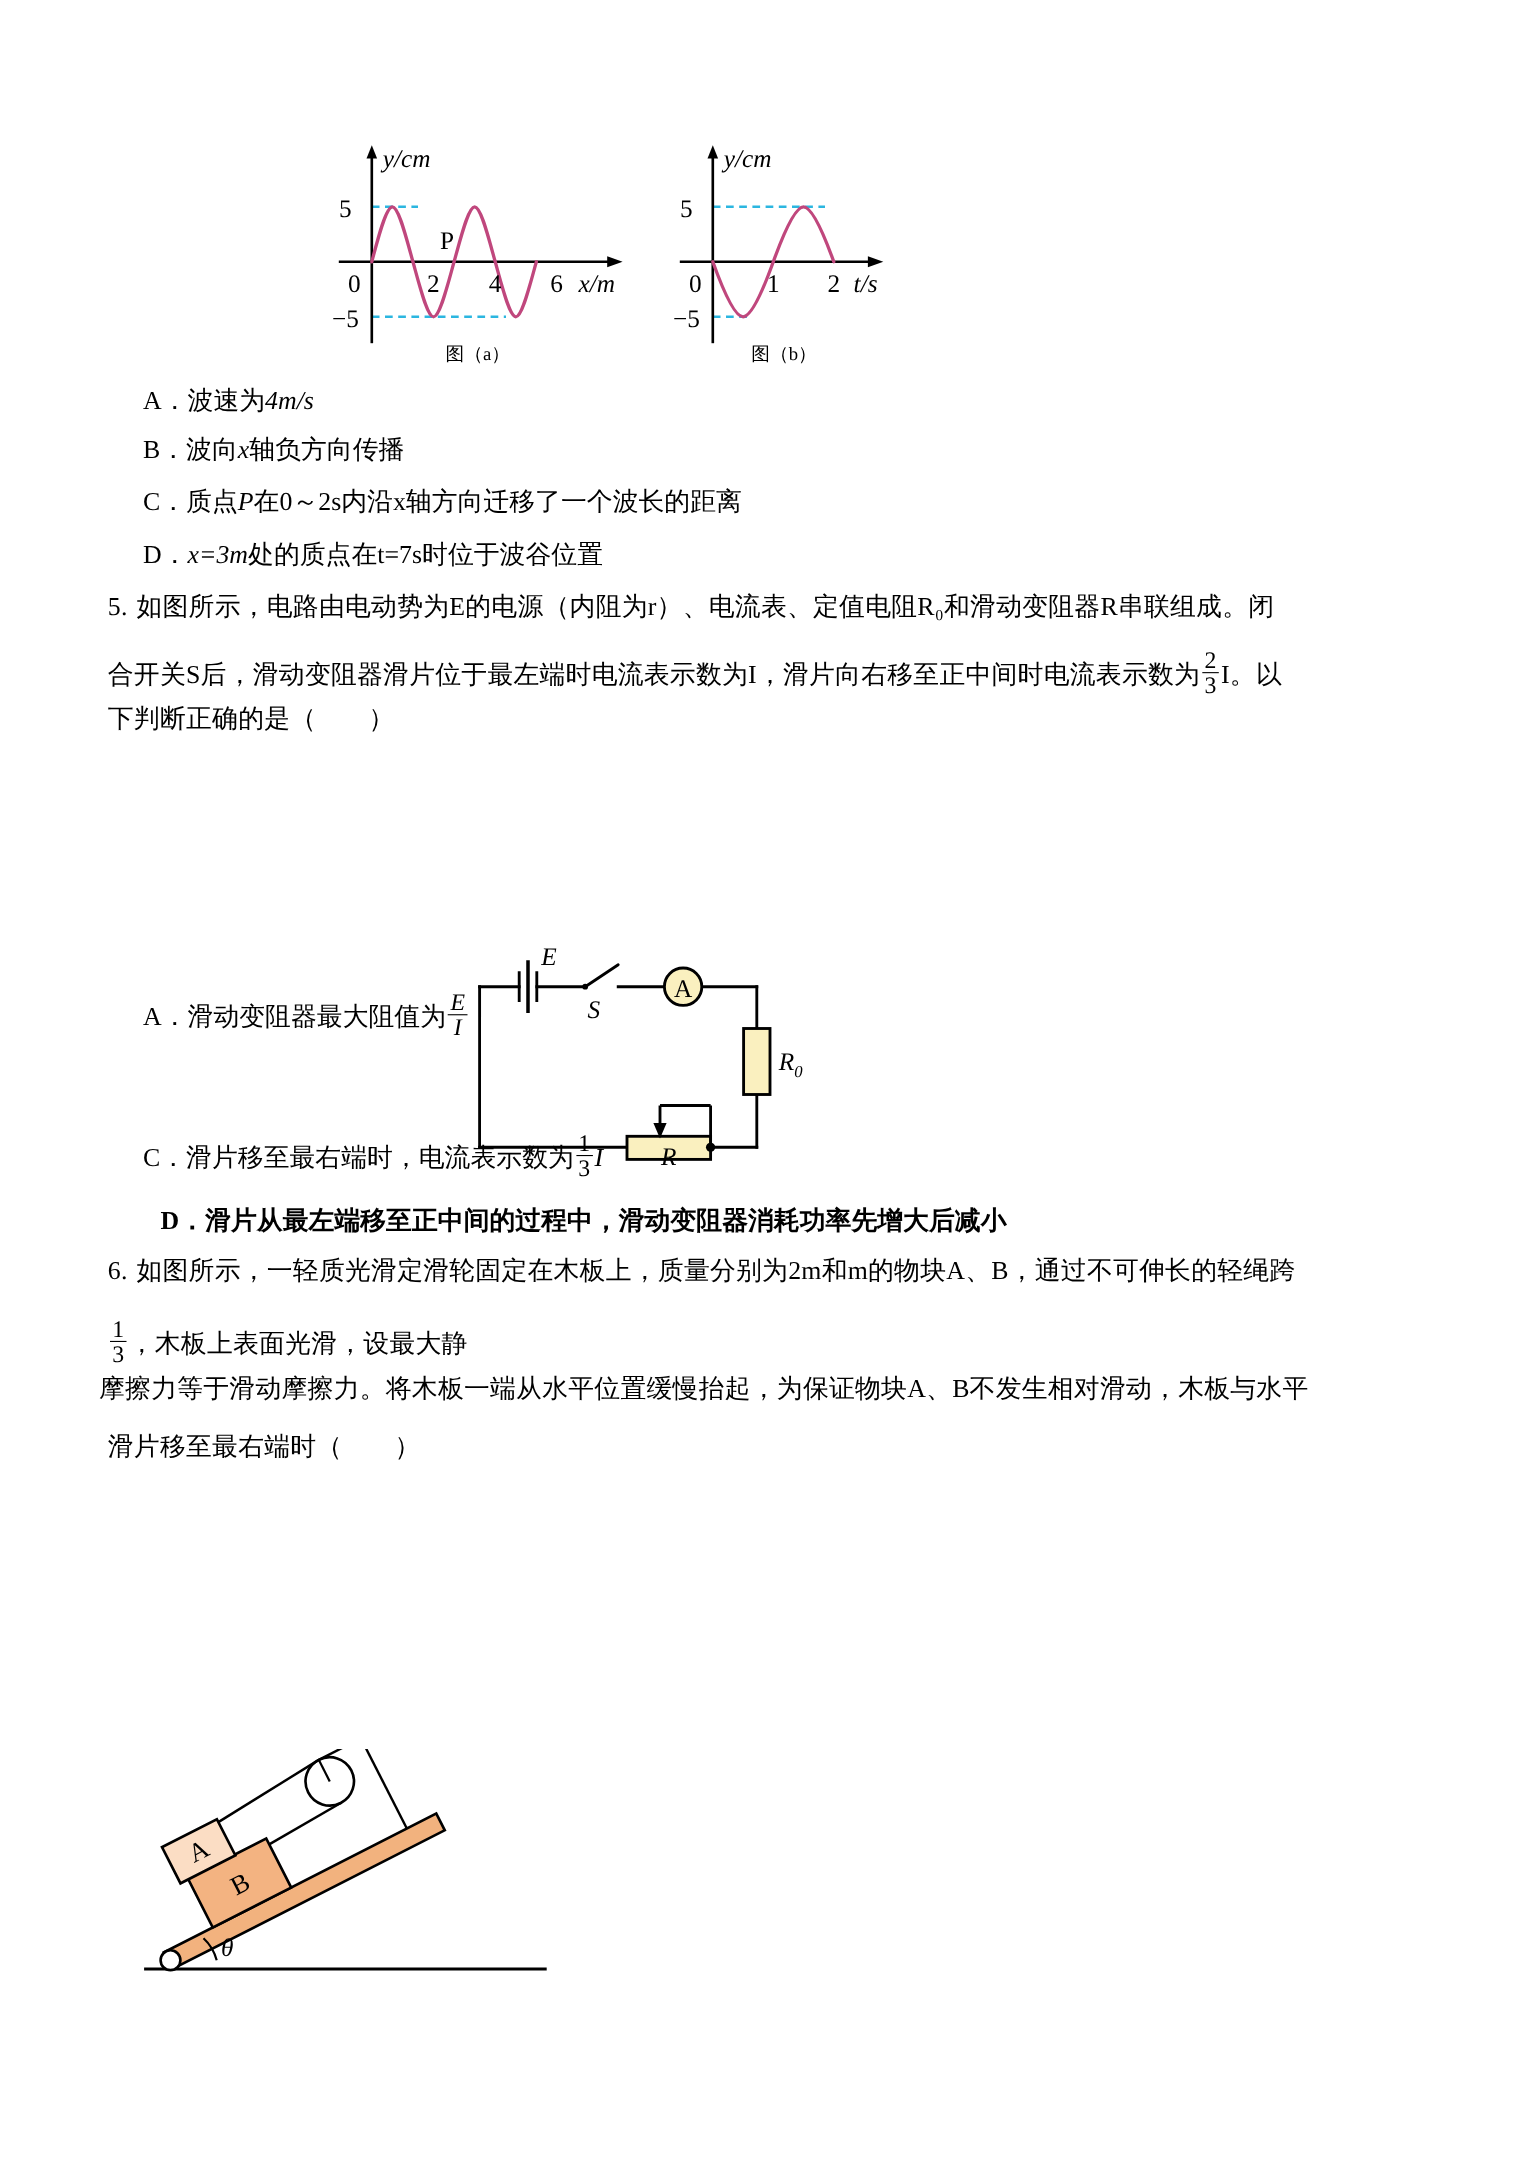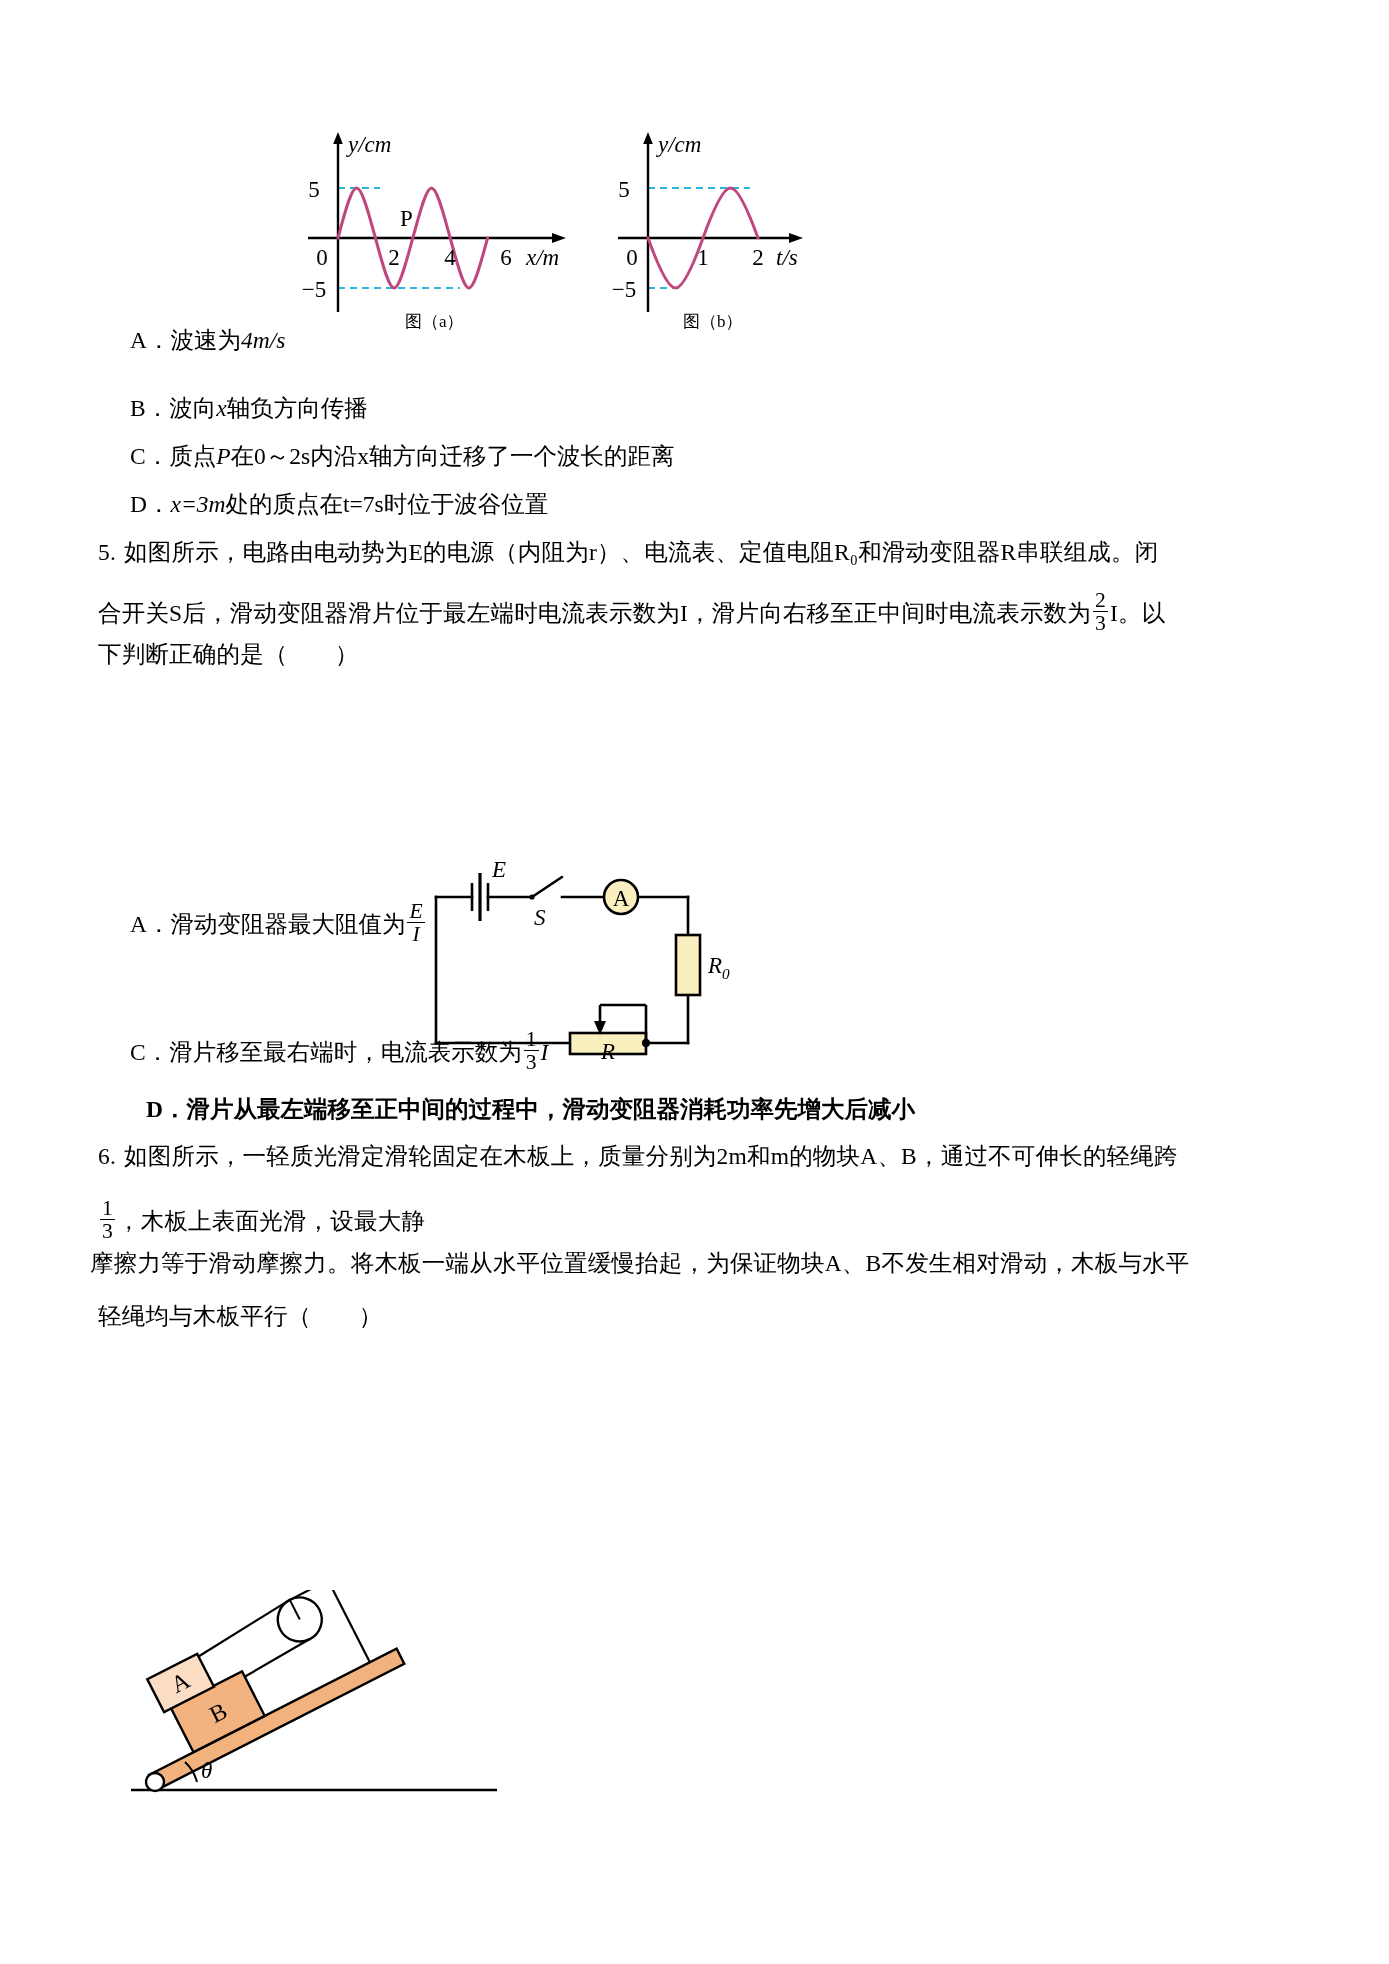--- a/index.html
+++ b/index.html
@@ -122,21 +122,21 @@
       <text class="axlbl" x="14" y="67" text-anchor="middle">5</text>
       <text class="axlbl" x="14" y="167" text-anchor="middle">−5</text>
       <text class="axlbl" x="22" y="135" text-anchor="middle">0</text>
       <text class="axlbl" x="93" y="135" text-anchor="middle">1</text>
       <text class="axlbl" x="148" y="135" text-anchor="middle">2</text>
       <text class="axlbl-i" x="166" y="135">t/s</text>
     </svg>
   </div>
   <div class="cap" style="left:683px; top:310px;">图（b）</div>
 
-  <div class="opt" style="left:130px; top:324px;text-align:center;">
+  <div class="opt" style="left:130px; top:348px;text-align:center;">
     <span>A．</span><span>波速为</span><span class="it">4m/s</span>
   </div>
   <div class="opt" style="left:130px; top:392px;">
     <span>B．</span><span>波向</span><span class="it">x</span><span>轴负方向传播</span>
   </div>
   <div class="opt" style="left:130px; top:440px;">
     <span>C．</span><span>质点</span><span class="it">P</span><span>在0～2s内沿x轴方向迁移了一个波长的距离</span>
   </div>
   <div class="opt" style="left:130px; top:488px;">
     <span>D．</span><span class="it">x=3m</span><span>处的质点在t=7s时位于波谷位置</span>
@@ -217,21 +217,21 @@
     <span>D．</span><span>滑片从最左端移至正中间的过程中，滑动变阻器消耗功率先增大后减小</span>
   </div>
 
   <div class="q-text" style="left:98px; top:1145px;">
     <span>6.</span><span style="display:inline-block;width:8px"></span><span>如图所示，一轻质光滑定滑轮固定在木板上，质量分别为2m和m的物块A、B，通过不可伸长的轻绳跨</span>
   </div>
   <div class="q-text" style="left:98px; top:1198px;">
     <span class="frac"><span class="num">1</span><span class="den">3</span></span><span>，木板上表面光滑，设最大静</span>
   </div>
   <div class="q-text" style="left:90px; top:1252px;text-align:right;">摩擦力等于滑动摩擦力。将木板一端从水平位置缓慢抬起，为保证物块A、B不发生相对滑动，木板与水平</div>
-  <div class="q-text" style="left:98px; top:1305px;">轻绳均与木板平行（　　）</div>
+  <div class="q-text" style="left:98px; top:1305px;">滑片移至最右端时（　　）</div>
 
   <div class="fig" style="left:105px; top:1590px;">
     <svg width="420" height="310" viewBox="0 0 420 310" xmlns="http://www.w3.org/2000/svg">
 
       <line x1="26" y1="200" x2="392" y2="200" stroke="#000" stroke-width="2.6"></line>
 
       <g transform="rotate(-27 52 192)">
         <rect x="48" y="182" width="278" height="17" fill="#f2b27e" stroke="#000" stroke-width="2.4"></rect>
       </g>
 

